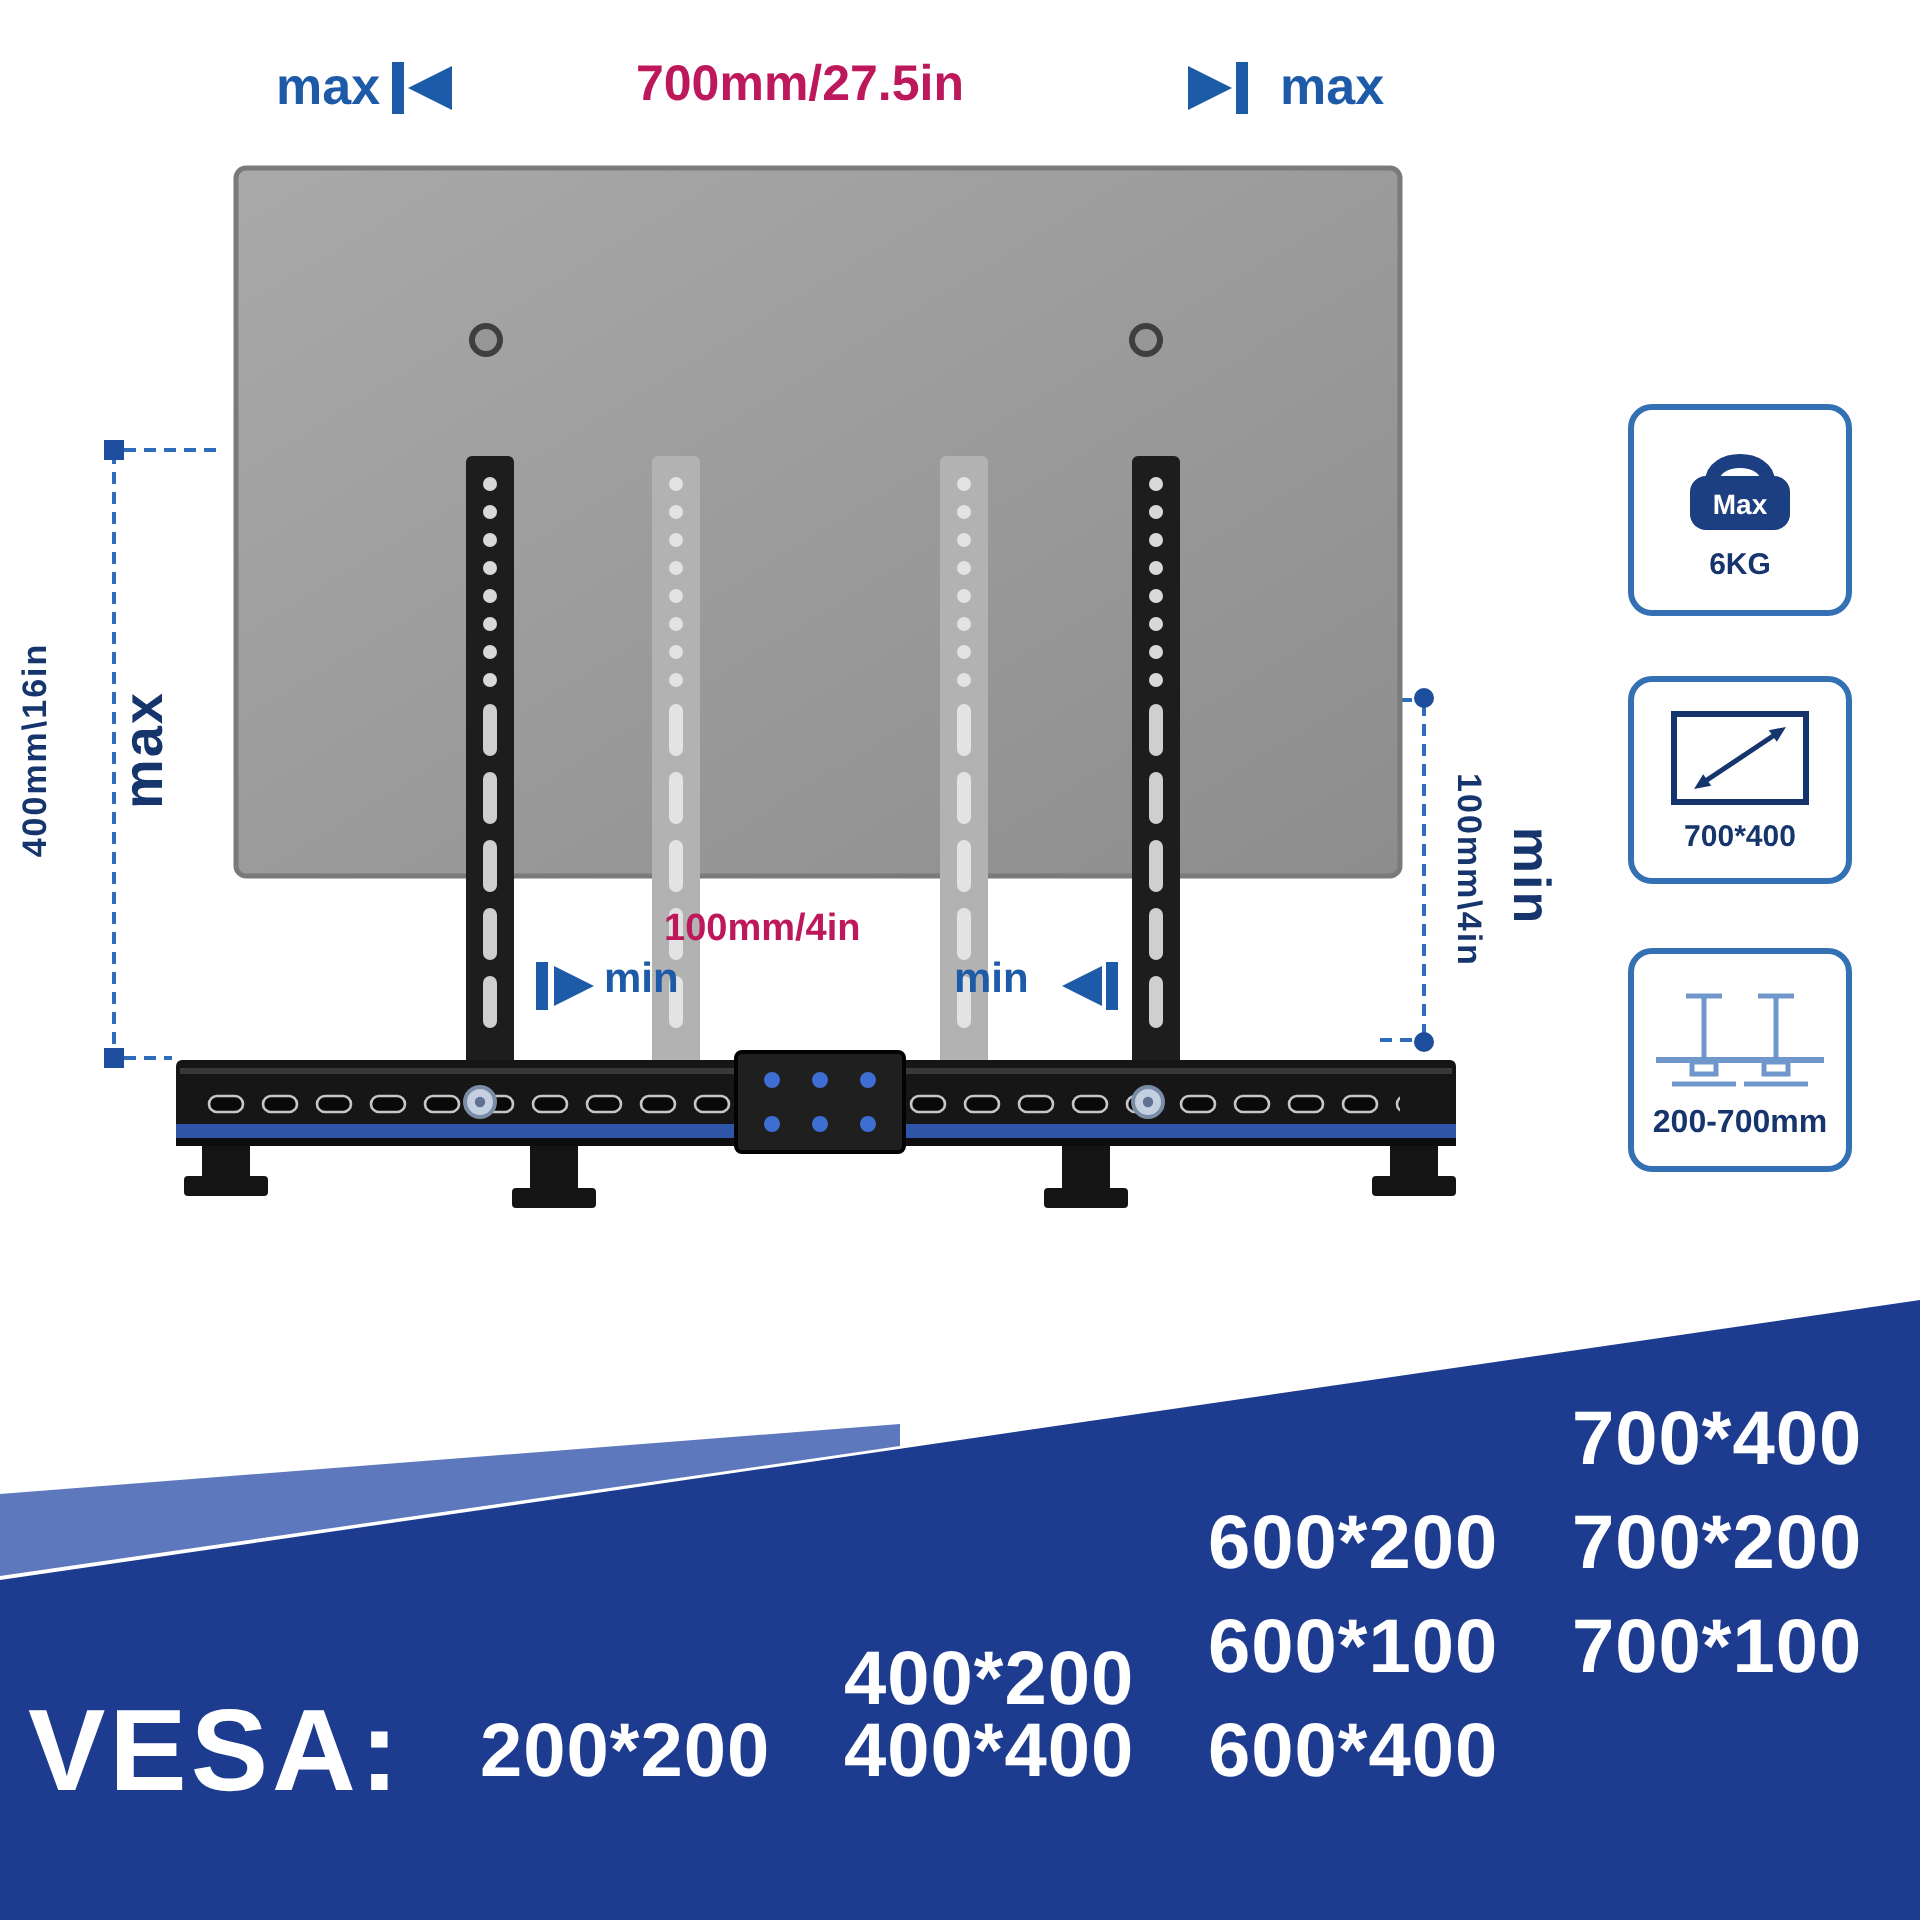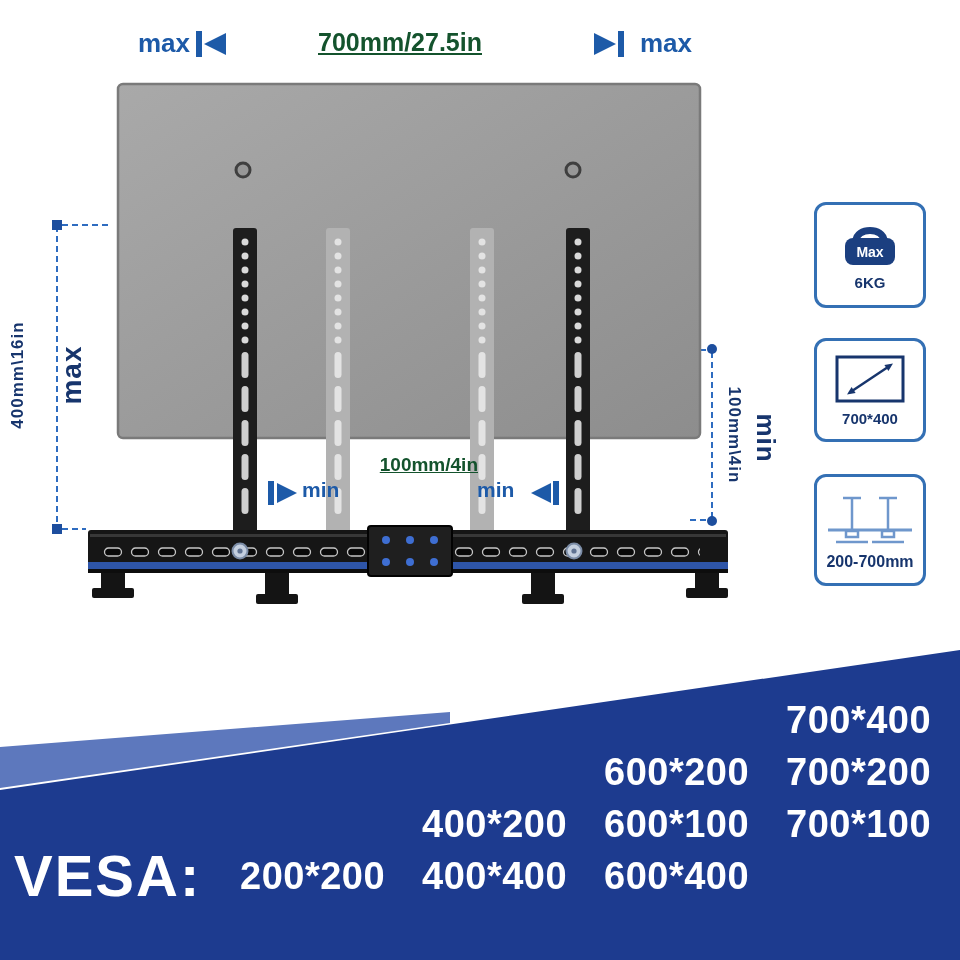--- a/index.html
+++ b/index.html
@@ -1,19 +1,19 @@
 <!DOCTYPE html>
 <html><head>
 <meta charset="utf-8">
 <style>
   html,body{margin:0;padding:0;background:#fff;}
   .stage{position:relative;width:960px;height:960px;background:#ffffff;overflow:hidden;
          font-family:"Liberation Sans",sans-serif;padding-left:32px;}
   .lbl{position:absolute;white-space:nowrap;}
-  .navy{color:#14532d;text-decoration:underline;}
+  .navy{color:#be185d;}
   .blue{color:#1d5aa8;}
   .b25{font-size:25px;font-weight:bold;}
   .b26{font-size:26px;font-weight:bold;}
   .b21{font-size:21px;font-weight:bold;}
   .b19{font-size:19px;font-weight:bold;}
   .vlabel{position:absolute;display:flex;align-items:center;justify-content:center;white-space:nowrap;}
   .rot-ccw{transform:rotate(-90deg);}
   .rot-cw{transform:rotate(90deg);}
   .smalldim{font-size:17px;font-weight:600;letter-spacing:1px;color:#17356d;}
   .bigdim{font-size:28px;font-weight:bold;color:#17356d;letter-spacing:1px;}
@@ -159,21 +159,21 @@
   <div class="lbl blue b26" style="left:138px;top:28px;">max</div>
   <div class="lbl navy b25" style="left:292px;top:28px;width:216px;text-align:center;">700mm/27.5in</div>
   <div class="lbl blue b26" style="left:640px;top:28px;">max</div>
 
   <div class="vlabel rot-ccw smalldim" style="left:-57px;top:365px;width:150px;height:20px;">400mm\16in</div>
   <div class="vlabel rot-ccw bigdim" style="left:32px;top:360px;width:80px;height:30px;">max</div>
 
   <div class="vlabel rot-cw smalldim" style="left:669px;top:425px;width:130px;height:20px;">100mm\4in</div>
   <div class="vlabel rot-cw meddim" style="left:731px;top:423px;width:70px;height:30px;">min</div>
 
-  <div class="lbl navy b19" style="left:332px;top:454px;width:146px;text-align:right;">100mm/4in</div>
+  <div class="lbl navy b19" style="left:332px;top:454px;width:146px;text-align:left;">100mm/4in</div>
   <div class="lbl blue b21" style="left:302px;top:478px;">min</div>
   <div class="lbl blue b21" style="left:477px;top:478px;">min</div>
 
   <div class="card" style="top:202px;height:106px;">
     <svg width="64" height="50" viewBox="0 0 64 50">
       <path d="M18 22 C18 8 46 8 46 22" stroke="#1b3f80" stroke-width="7" fill="none" stroke-linecap="round"></path>
       <rect x="7" y="19" width="50" height="27" rx="8" fill="#1b3f80"></rect>
       <text x="32" y="38" text-anchor="middle" fill="#ffffff" font-size="14" font-weight="bold" font-family="Liberation Sans, sans-serif">Max</text>
     </svg>
     <div class="card-value">6KG</div>
@@ -210,21 +210,21 @@
   <div class="band"></div>
 
   <div class="vesa-row" style="top:694px;">
     <div class="vesa-cell" style="margin-left:546px;">700*400</div>
   </div>
   <div class="vesa-row" style="top:746px;">
     <div class="vesa-cell" style="margin-left:364px;">600*200</div>
     <div class="vesa-cell">700*200</div>
   </div>
   <div class="vesa-row" style="top:798px;">
-    <div class="vesa-cell" style="margin-left:182px;">400*200</div>
+    <div class="vesa-cell" style="margin-left:182px;margin-top:16px;">400*200</div>
     <div class="vesa-cell">600*100</div>
     <div class="vesa-cell">700*100</div>
   </div>
   <div class="vesa-row" style="top:850px;">
     <div class="vesa-cell">200*200</div>
     <div class="vesa-cell">400*400</div>
     <div class="vesa-cell">600*400</div>
   </div>
 
   <div class="vesa-title">VESA:</div>

